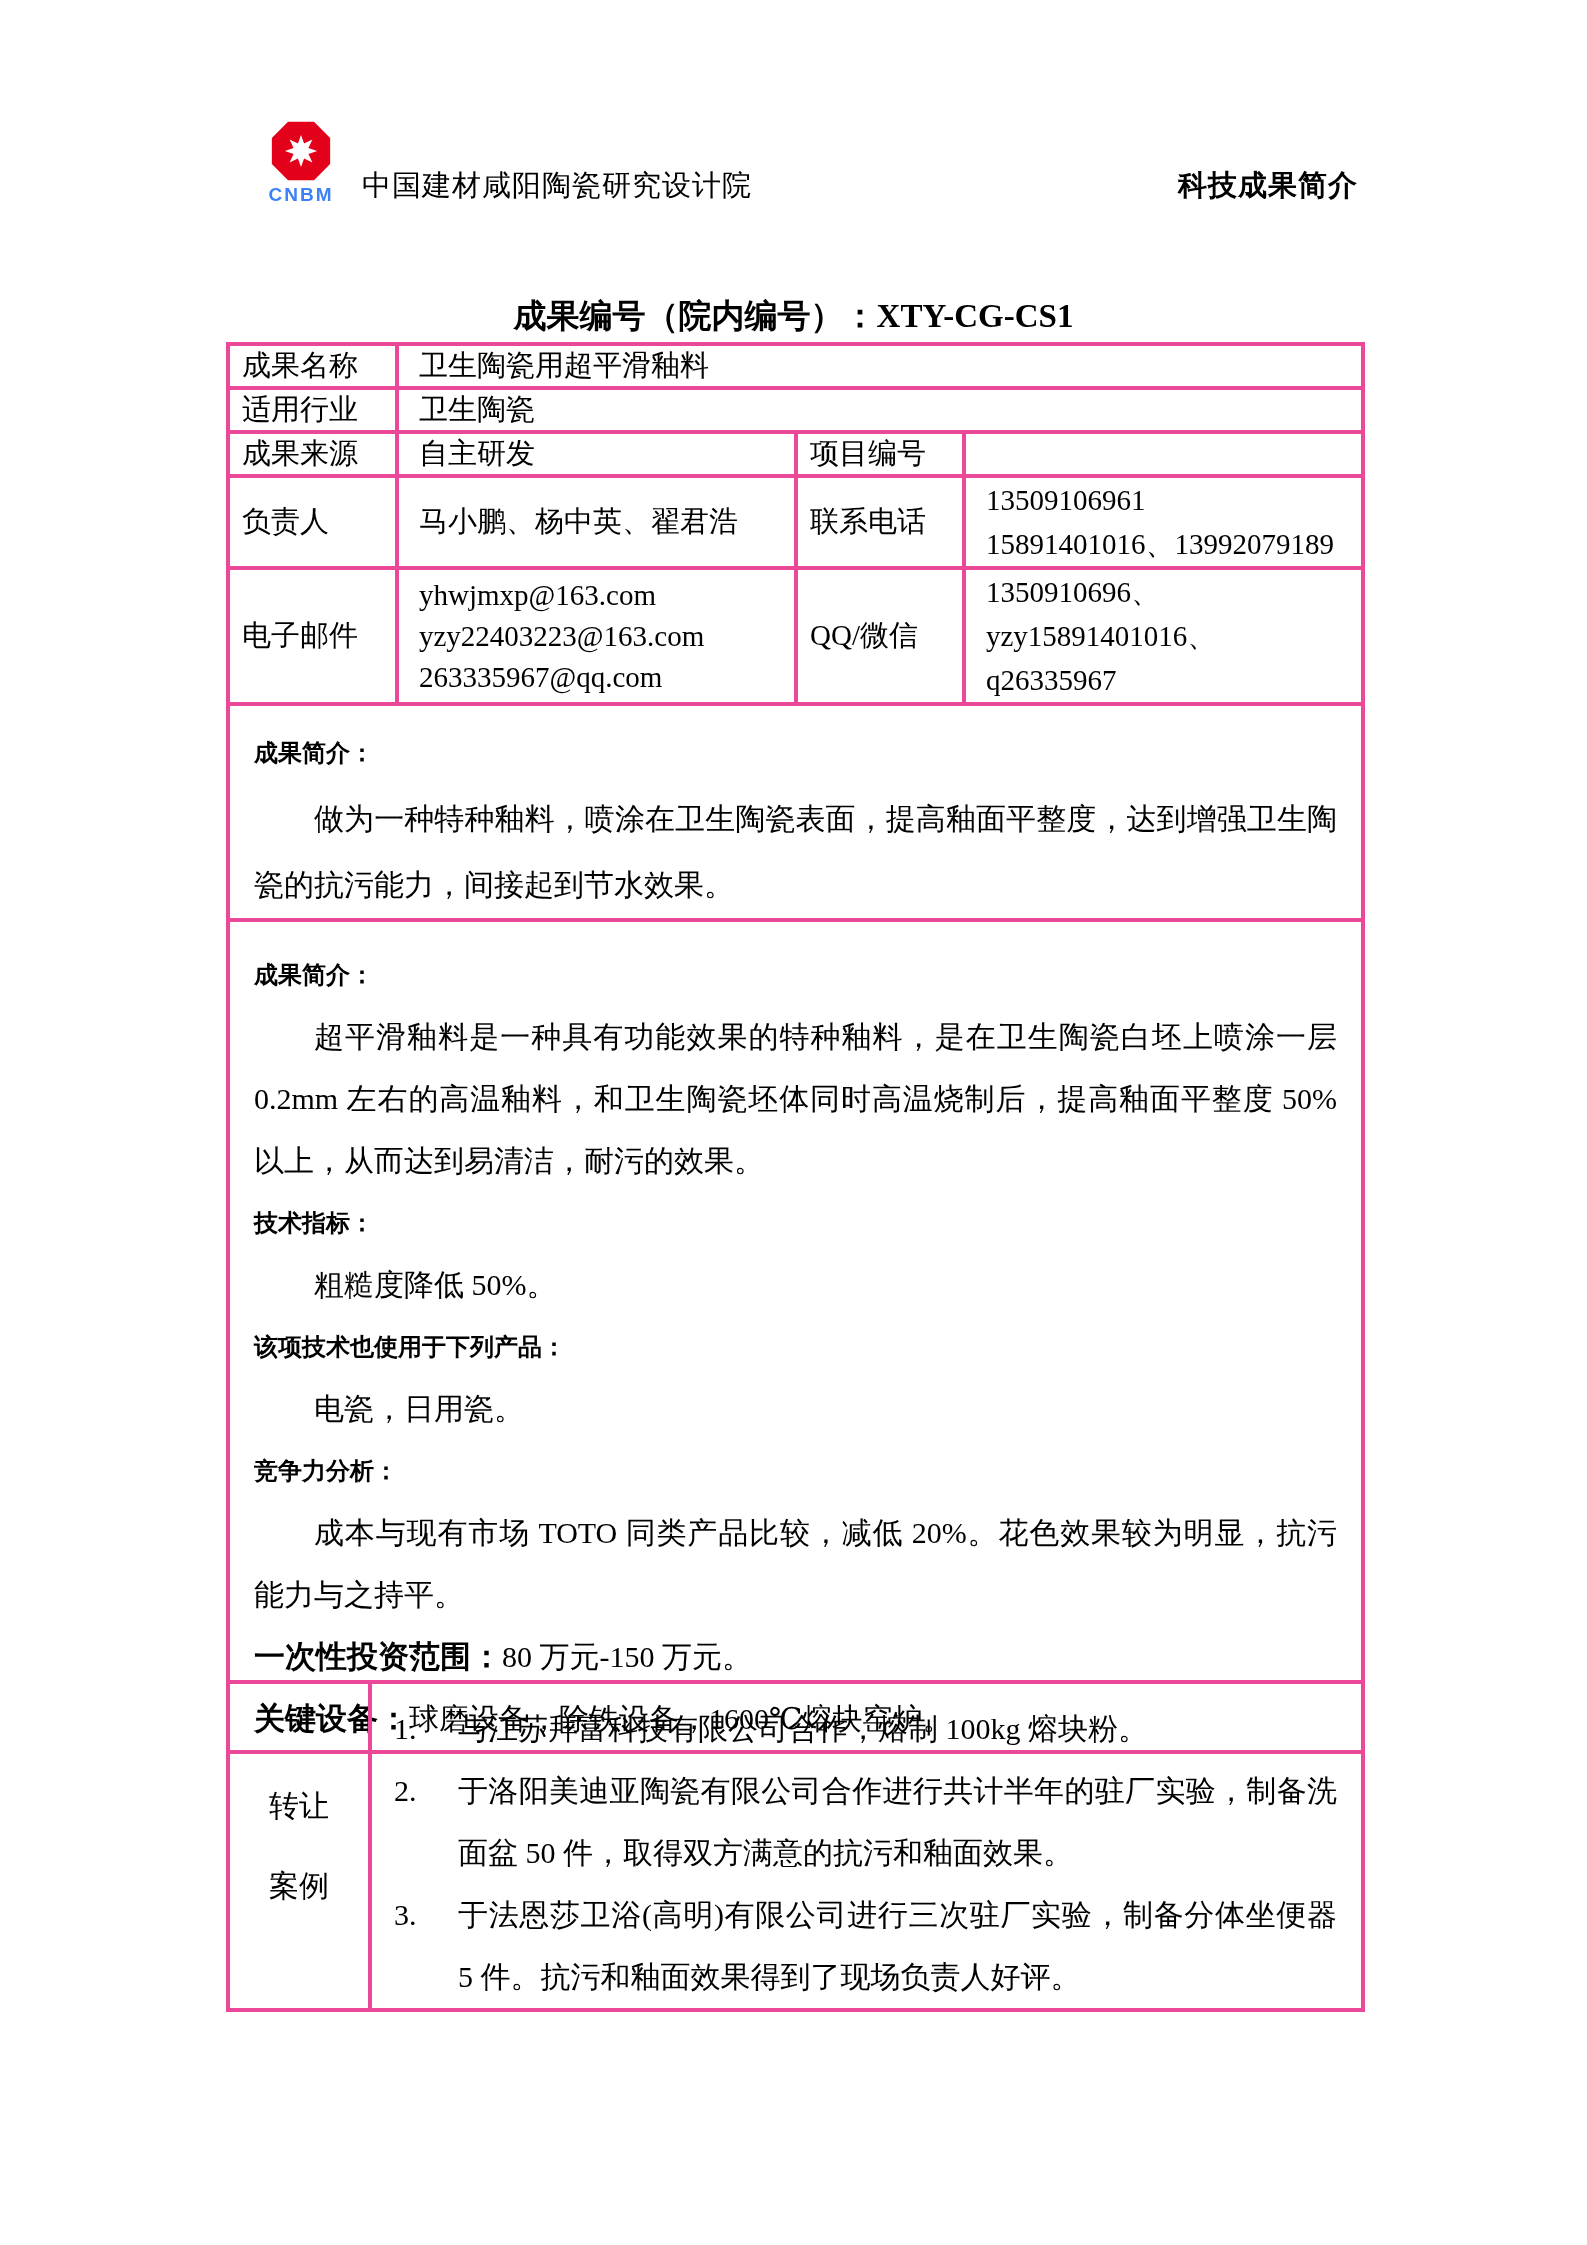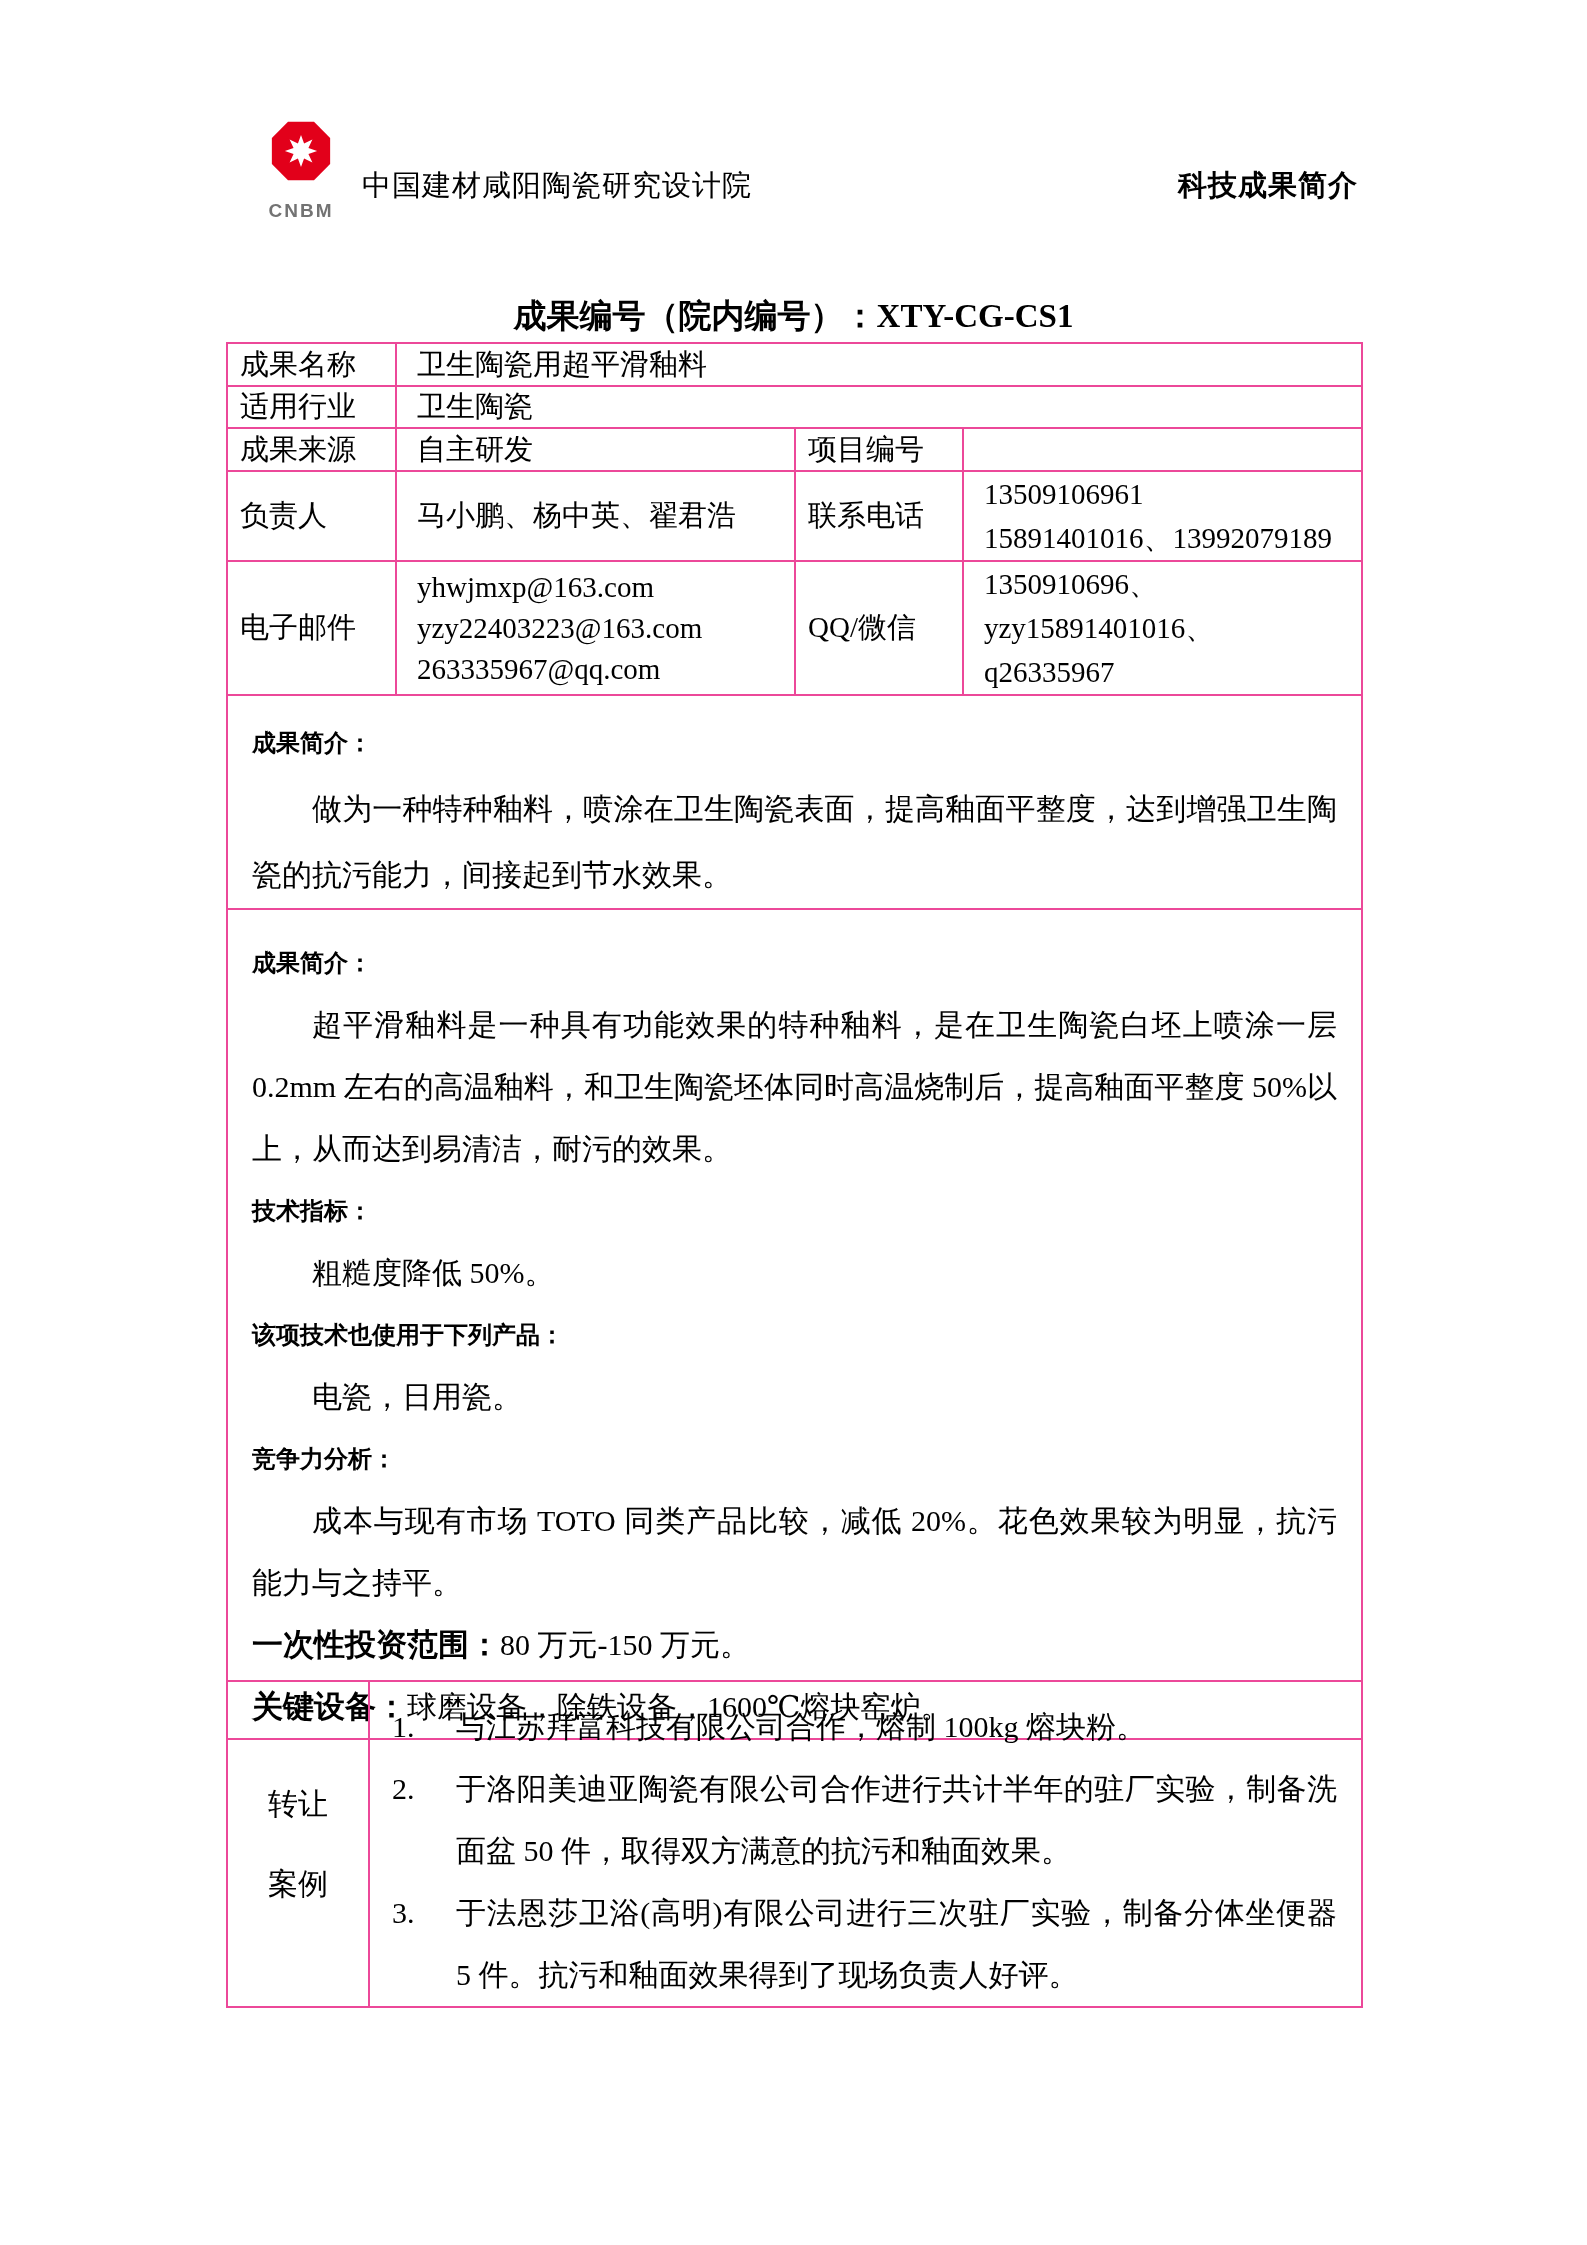--- a/index.html
+++ b/index.html
@@ -3,35 +3,35 @@
 <meta charset="utf-8">
 <style>
   html,body{margin:0;padding:0;}
   body{
     width:1587px;height:2245px;background:#ffffff;position:relative;
     font-family:"Liberation Serif","DejaVu Serif",serif;color:#000;
   }
   
   .logo{position:absolute;left:266px;top:120px;width:70px;text-align:center;}
   .logo svg{width:62px;height:62px;display:block;margin:0 auto;}
-  .logo .brand{display:block;margin-top:18px;color:#737373;
+  .logo .brand{display:block;margin-top:2px;color:#3b82f6;
     font-family:"Liberation Sans","DejaVu Sans",sans-serif;
     font-weight:700;font-size:19px;letter-spacing:2px;}
   .org-name{position:absolute;left:362px;top:166px;
     font-family:"Liberation Sans","DejaVu Sans",sans-serif;
     font-weight:500;font-size:29px;letter-spacing:1px;}
   .doc-type{position:absolute;left:1178px;top:166px;
     font-family:"Liberation Sans","DejaVu Sans",sans-serif;
     font-weight:700;font-size:29px;letter-spacing:1px;}
   
   .doc-title{position:absolute;left:0;top:294px;width:1587px;text-align:center;
     font-weight:700;font-size:33px;}
   
   table{border-collapse:collapse;table-layout:fixed;}
-  td{border:2px solid #ec4899;padding:0;vertical-align:middle;
+  td{border:4px solid #ec4899;padding:0;vertical-align:middle;
      font-size:29px;overflow:hidden;}
   table.main{position:absolute;left:226px;top:342px;width:1135px;}
   table.cases{position:absolute;left:226px;top:1680px;width:1135px;}
   .lbl{padding-left:12px;}
   .lbl-center{text-align:left;}
   .val{padding-left:20px;}
   .ml{line-height:44px;}
   .ml3{line-height:41px;}
   
   .sec-cell{vertical-align:top;padding:14px 24px 0 24px;font-size:30px;}

